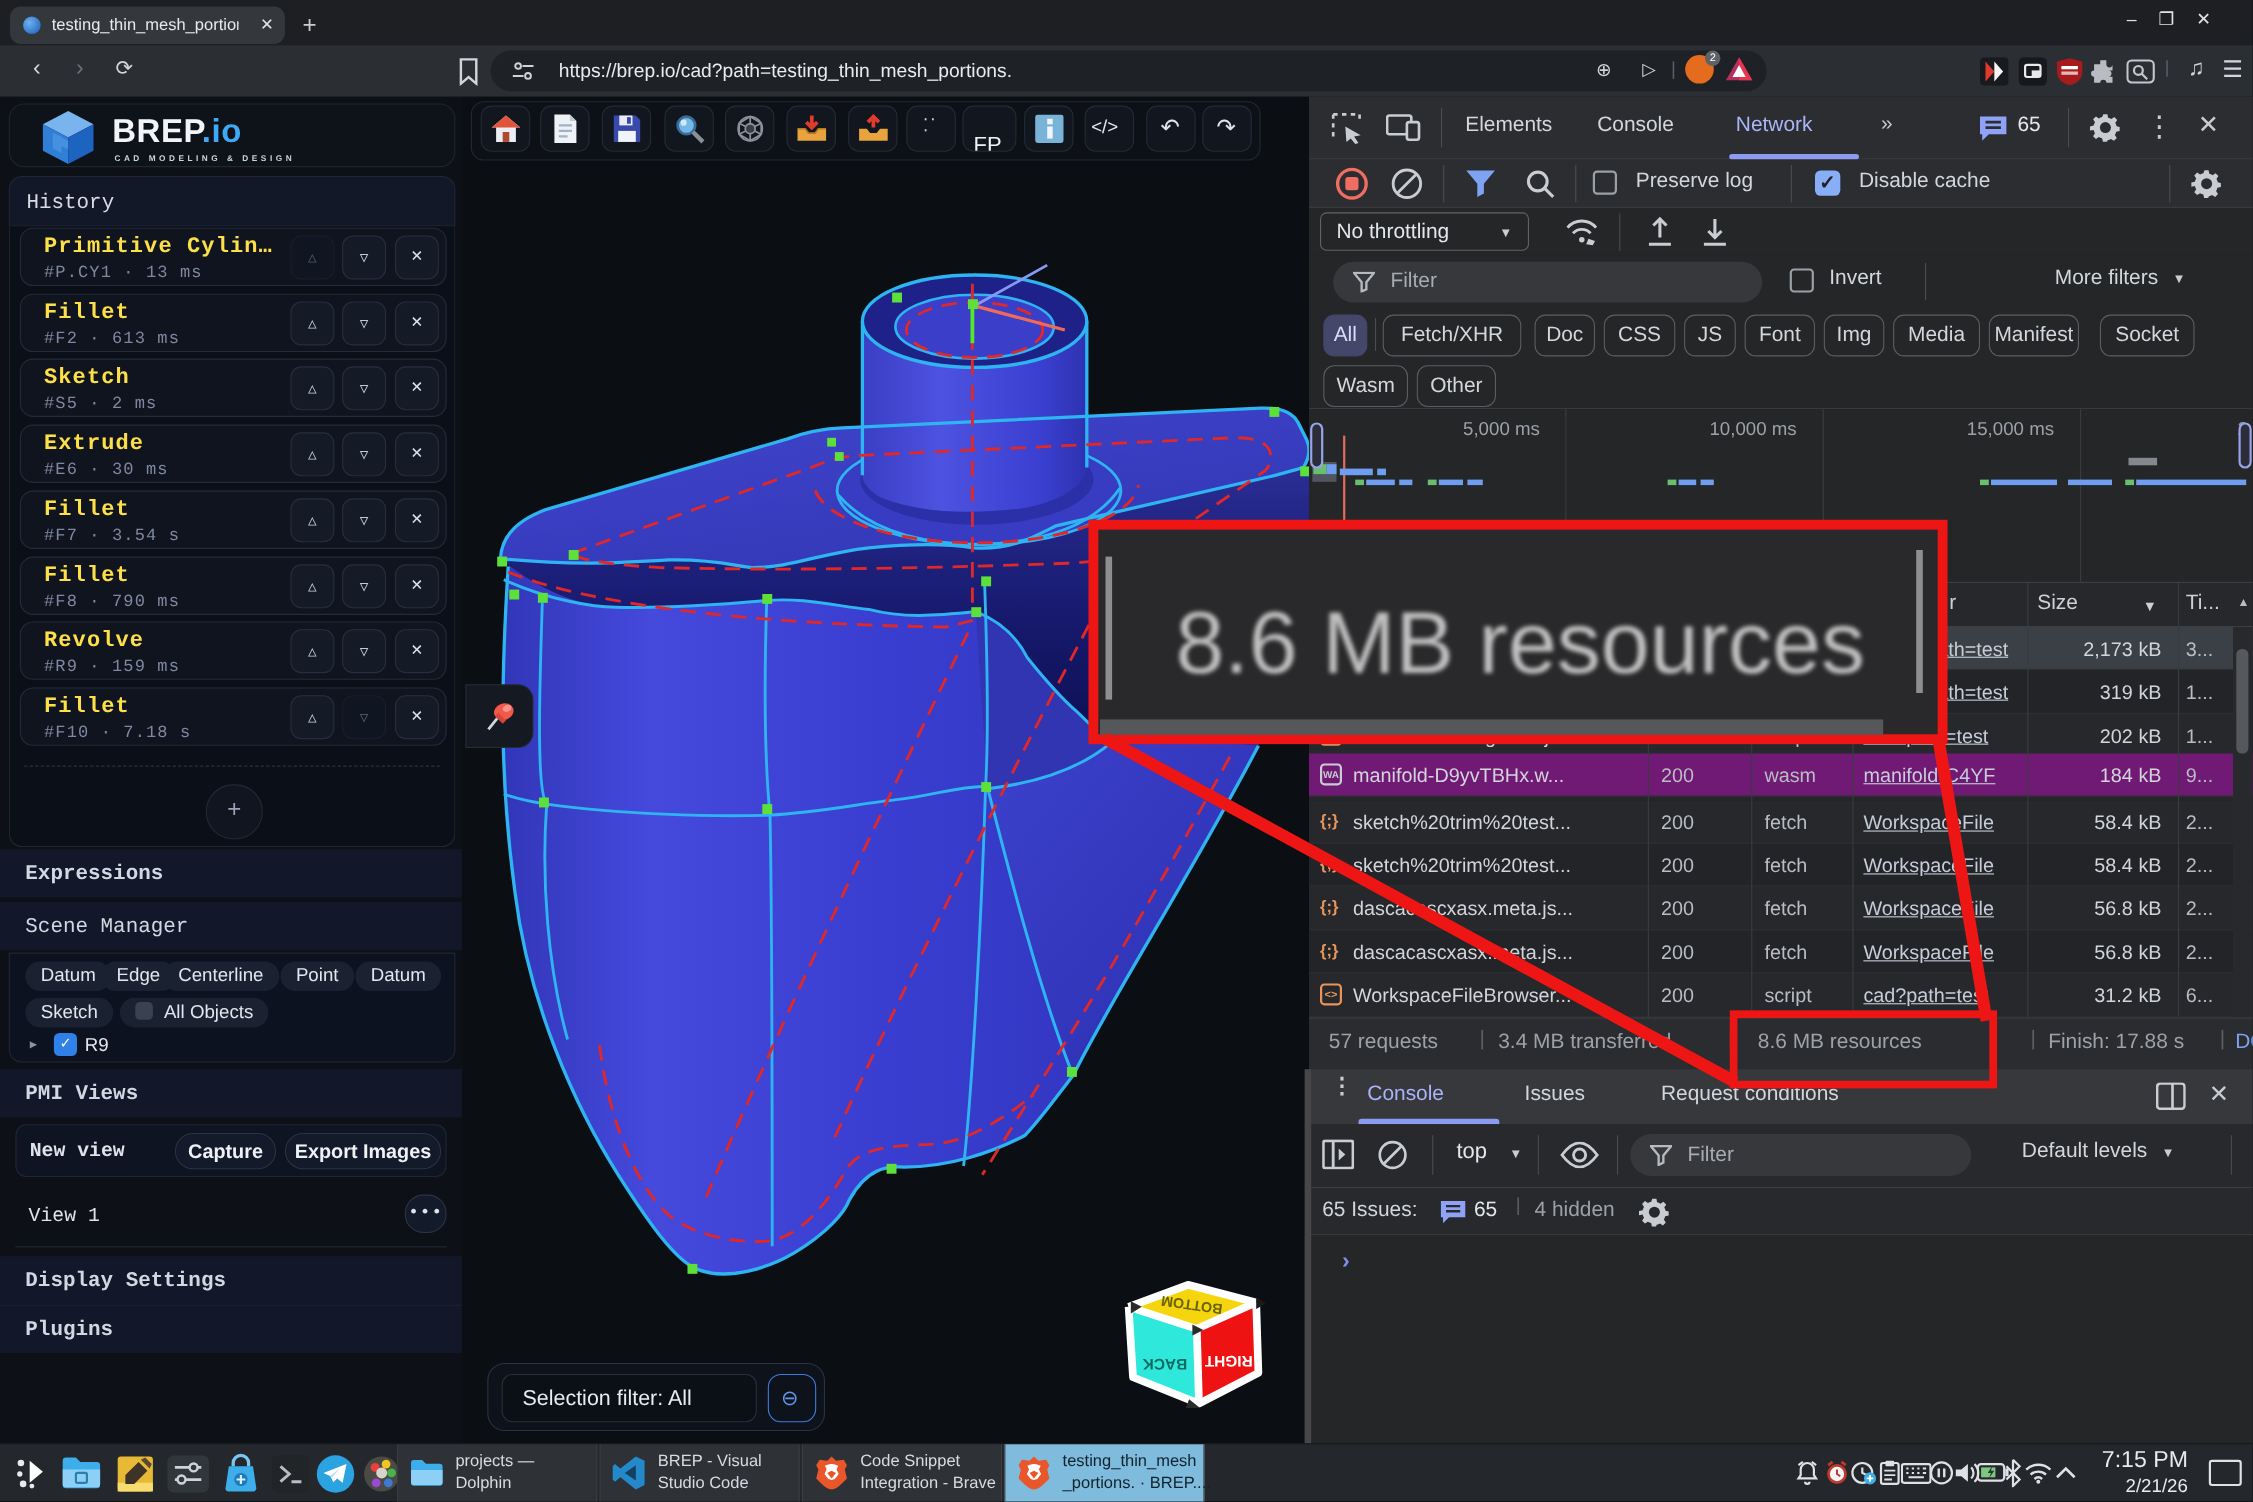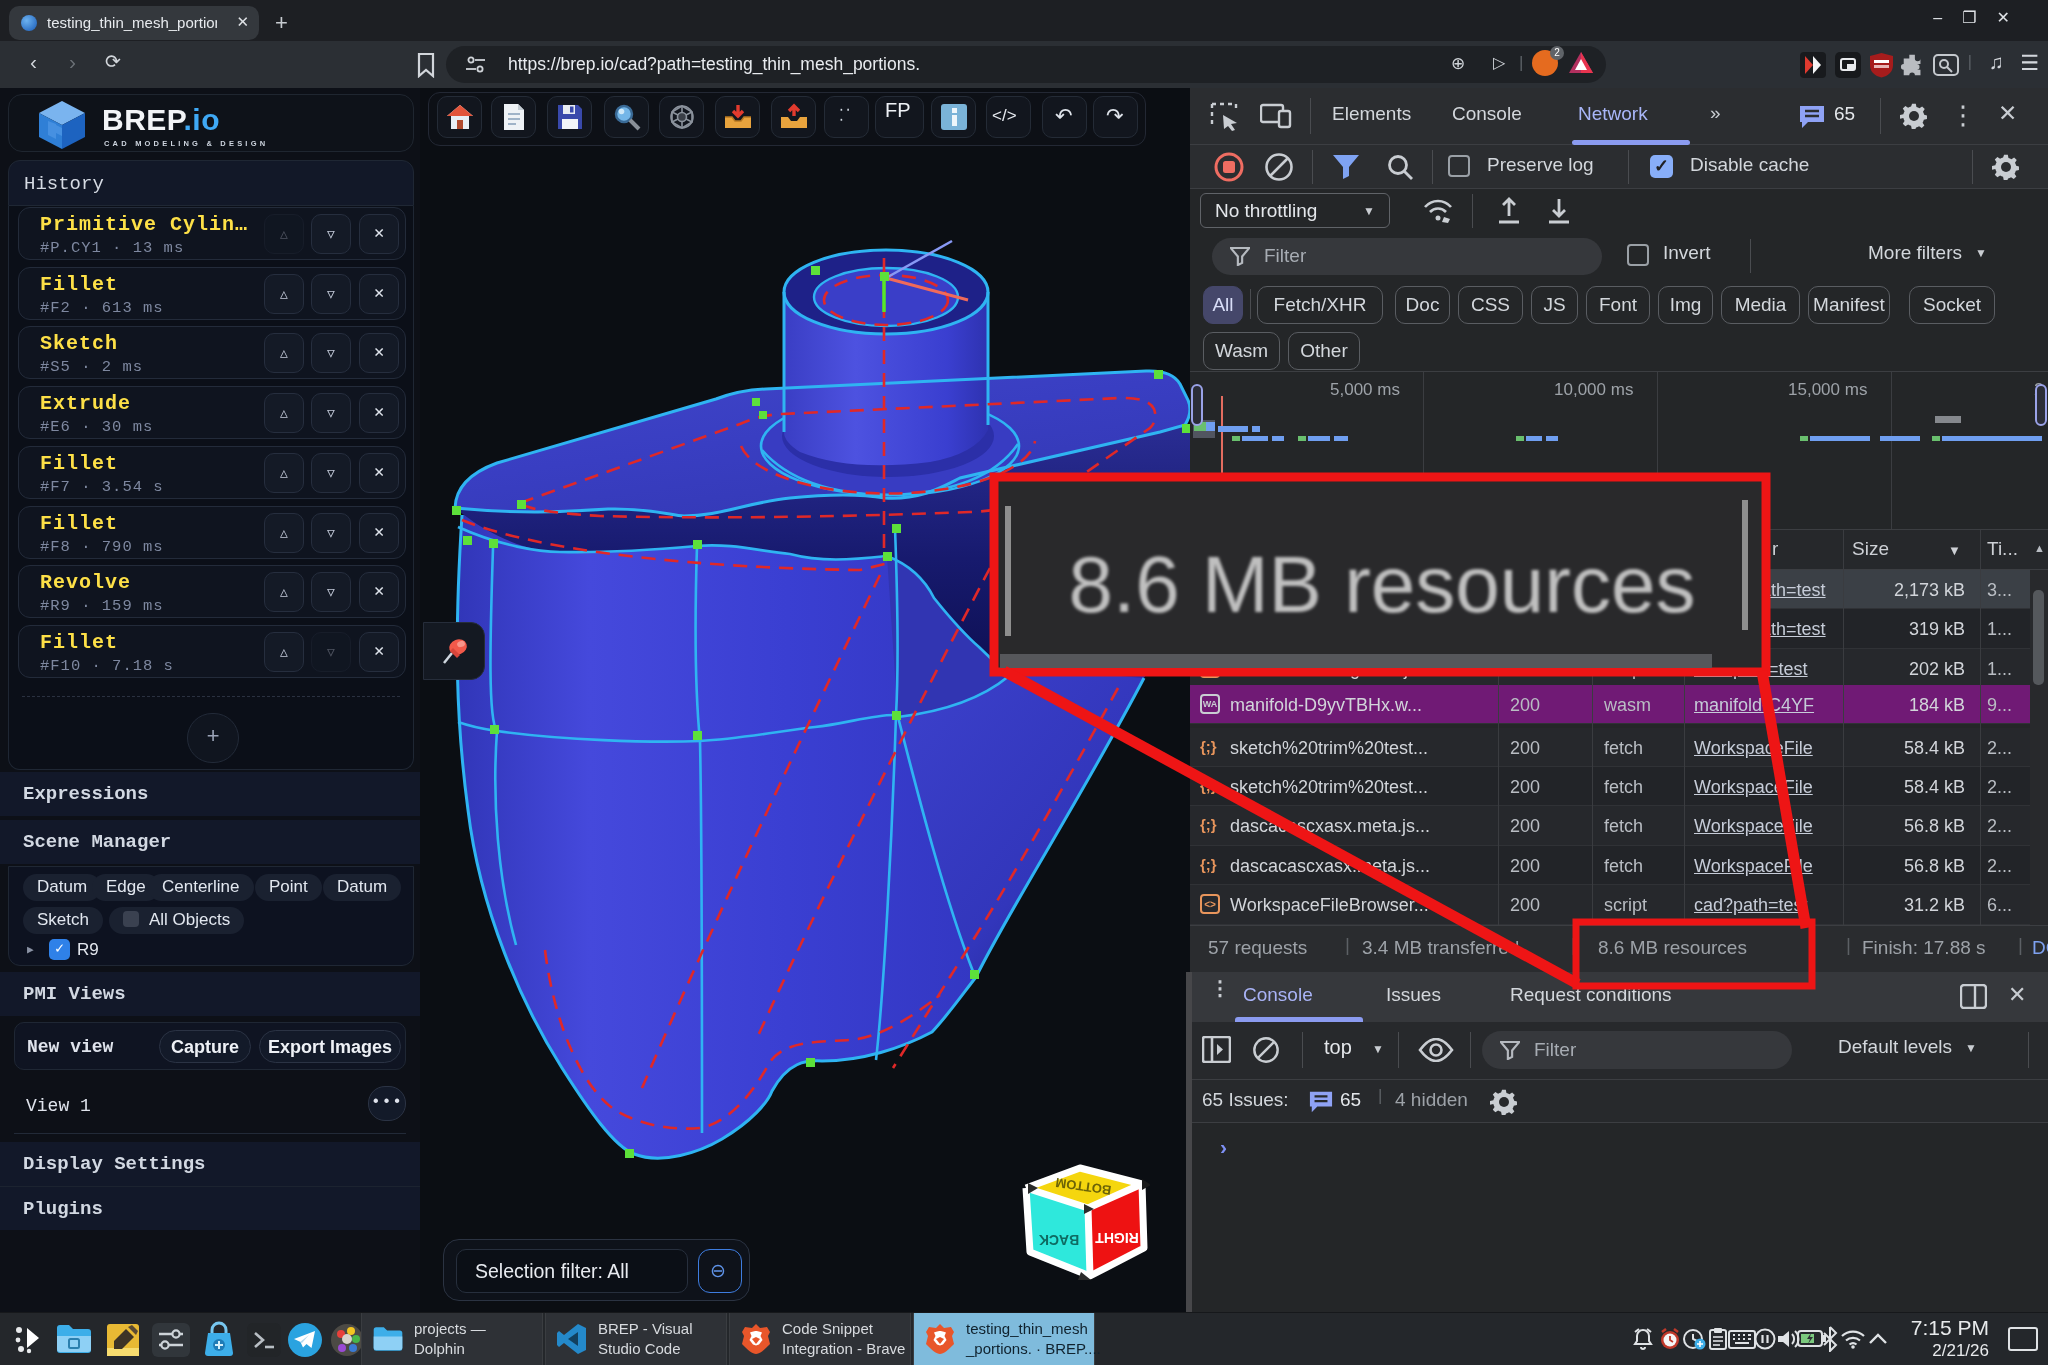--- a/index.html
+++ b/index.html
@@ -185,21 +185,21 @@
       <div class="hbtn tri" style="left:292px;opacity:0.35">▽</div>
       <div class="hbtn xx" style="left:340px">✕</div>
     </div>
       </div>
     <div class="abs" style="left:22px;top:608px;width:378px;border-top:1px dashed #2a3140"></div>
     <div class="abs" style="left:187px;top:625px;width:52px;height:50px;border-radius:26px;background:#10151f;border:1px solid #222a38;color:#9aa3b7;font-size:22px;text-align:center;line-height:48px">+</div>
     <div class="abs" style="left:0px;top:684px;width:420px;height:44px;background:#121829">
         <div class="abs" style="left:23px;top:11px;font-size:19px;font-weight:bold;color:#d2d8e2">Expressions</div>
       </div>
     <div class="abs" style="left:0px;top:732px;width:420px;height:44px;background:#121829">
-        <div class="abs" style="left:23px;top:11px;font-size:19px;font-weight:bold;color:#d2d8e2">Scene Manager</div>
+        <div class="abs" style="left:23px;top:11px;font-size:19px;font-weight:normal;color:#d2d8e2">Scene Manager</div>
       </div>
     <div class="abs" style="left:8px;top:778px;width:406px;height:100px;background:#0d1220;border:1px solid #1f2734;border-radius:0 0 12px 12px">
       <div class="chip" style="left:14px;top:7px">Datum</div>
       <div class="chip" style="left:83px;top:7px">Edge</div>
       <div class="chip" style="left:139px;top:7px">Centerline</div>
       <div class="chip" style="left:246px;top:7px">Point</div>
       <div class="chip" style="left:314px;top:7px">Datum</div>
       <div class="chip" style="left:14px;top:40px">Sketch</div>
       <div class="chip" style="left:100px;top:40px"><span style="display:inline-block;width:16px;height:16px;border-radius:4px;background:#3a4150;margin-right:10px;vertical-align:-2px"></span>All Objects</div>
       <div class="abs" style="left:4px;top:72px;width:396px;height:26px">
@@ -369,21 +369,21 @@
             <path d="M2 14 h7 l3 4 h6 l3 -4 h7" fill="none" stroke="#b87820" stroke-width="1.5"></path>
           </svg></div>
 <div class="abs" style="left:351px;top:8px;width:45px;height:42px;background:#12161e;border:1px solid #242b36;border-radius:10px;overflow:hidden"><svg width="30" height="28" viewBox="0 0 30 28" style="margin:6px 0 0 7px">
             <path d="M15 13 V3 M10 8 l5 -5 5 5" stroke="#e23b2e" stroke-width="3.4" fill="none"></path>
             <path d="M2 14 h7 l3 4 h6 l3 -4 h7 v11 h-26 z" fill="#e8a33d"></path>
           </svg></div>
 <div class="abs" style="left:404px;top:8px;width:45px;height:42px;background:#12161e;border:1px solid #242b36;border-radius:10px;overflow:hidden">
           <div style="margin:8px 0 0 14px;color:#cfd6df;font-size:15px;letter-spacing:2px;line-height:10px">⋅⋅<br>⋅</div>
         </div>
 <div class="abs" style="left:455px;top:8px;width:49px;height:42px;background:#12161e;border:1px solid #242b36;border-radius:10px;overflow:hidden">
-          <div style="margin:2px 0 0 9px;color:#eef1f5;font-size:20px">FP</div>
+          <div style="margin:24px 0 0 9px;color:#eef1f5;font-size:20px">FP</div>
         </div>
 <div class="abs" style="left:511px;top:8px;width:45px;height:42px;background:#12161e;border:1px solid #242b36;border-radius:10px;overflow:hidden"><svg width="26" height="26" viewBox="0 0 26 26" style="margin:7px 0 0 9px">
             <rect width="26" height="26" rx="3" fill="#7ab3d8"></rect>
             <rect x="11" y="4" width="5" height="5" fill="#eef6fb"></rect>
             <rect x="11" y="11" width="5" height="11" fill="#eef6fb"></rect>
           </svg></div>
 <div class="abs" style="left:566px;top:8px;width:45px;height:42px;background:#12161e;border:1px solid #242b36;border-radius:10px;overflow:hidden">
           <div style="margin:9px 0 0 5px;color:#e6eaf0;font-size:17px">&lt;/&gt;</div>
         </div>
 <div class="abs" style="left:622px;top:8px;width:45px;height:42px;background:#12161e;border:1px solid #242b36;border-radius:10px;overflow:hidden">

